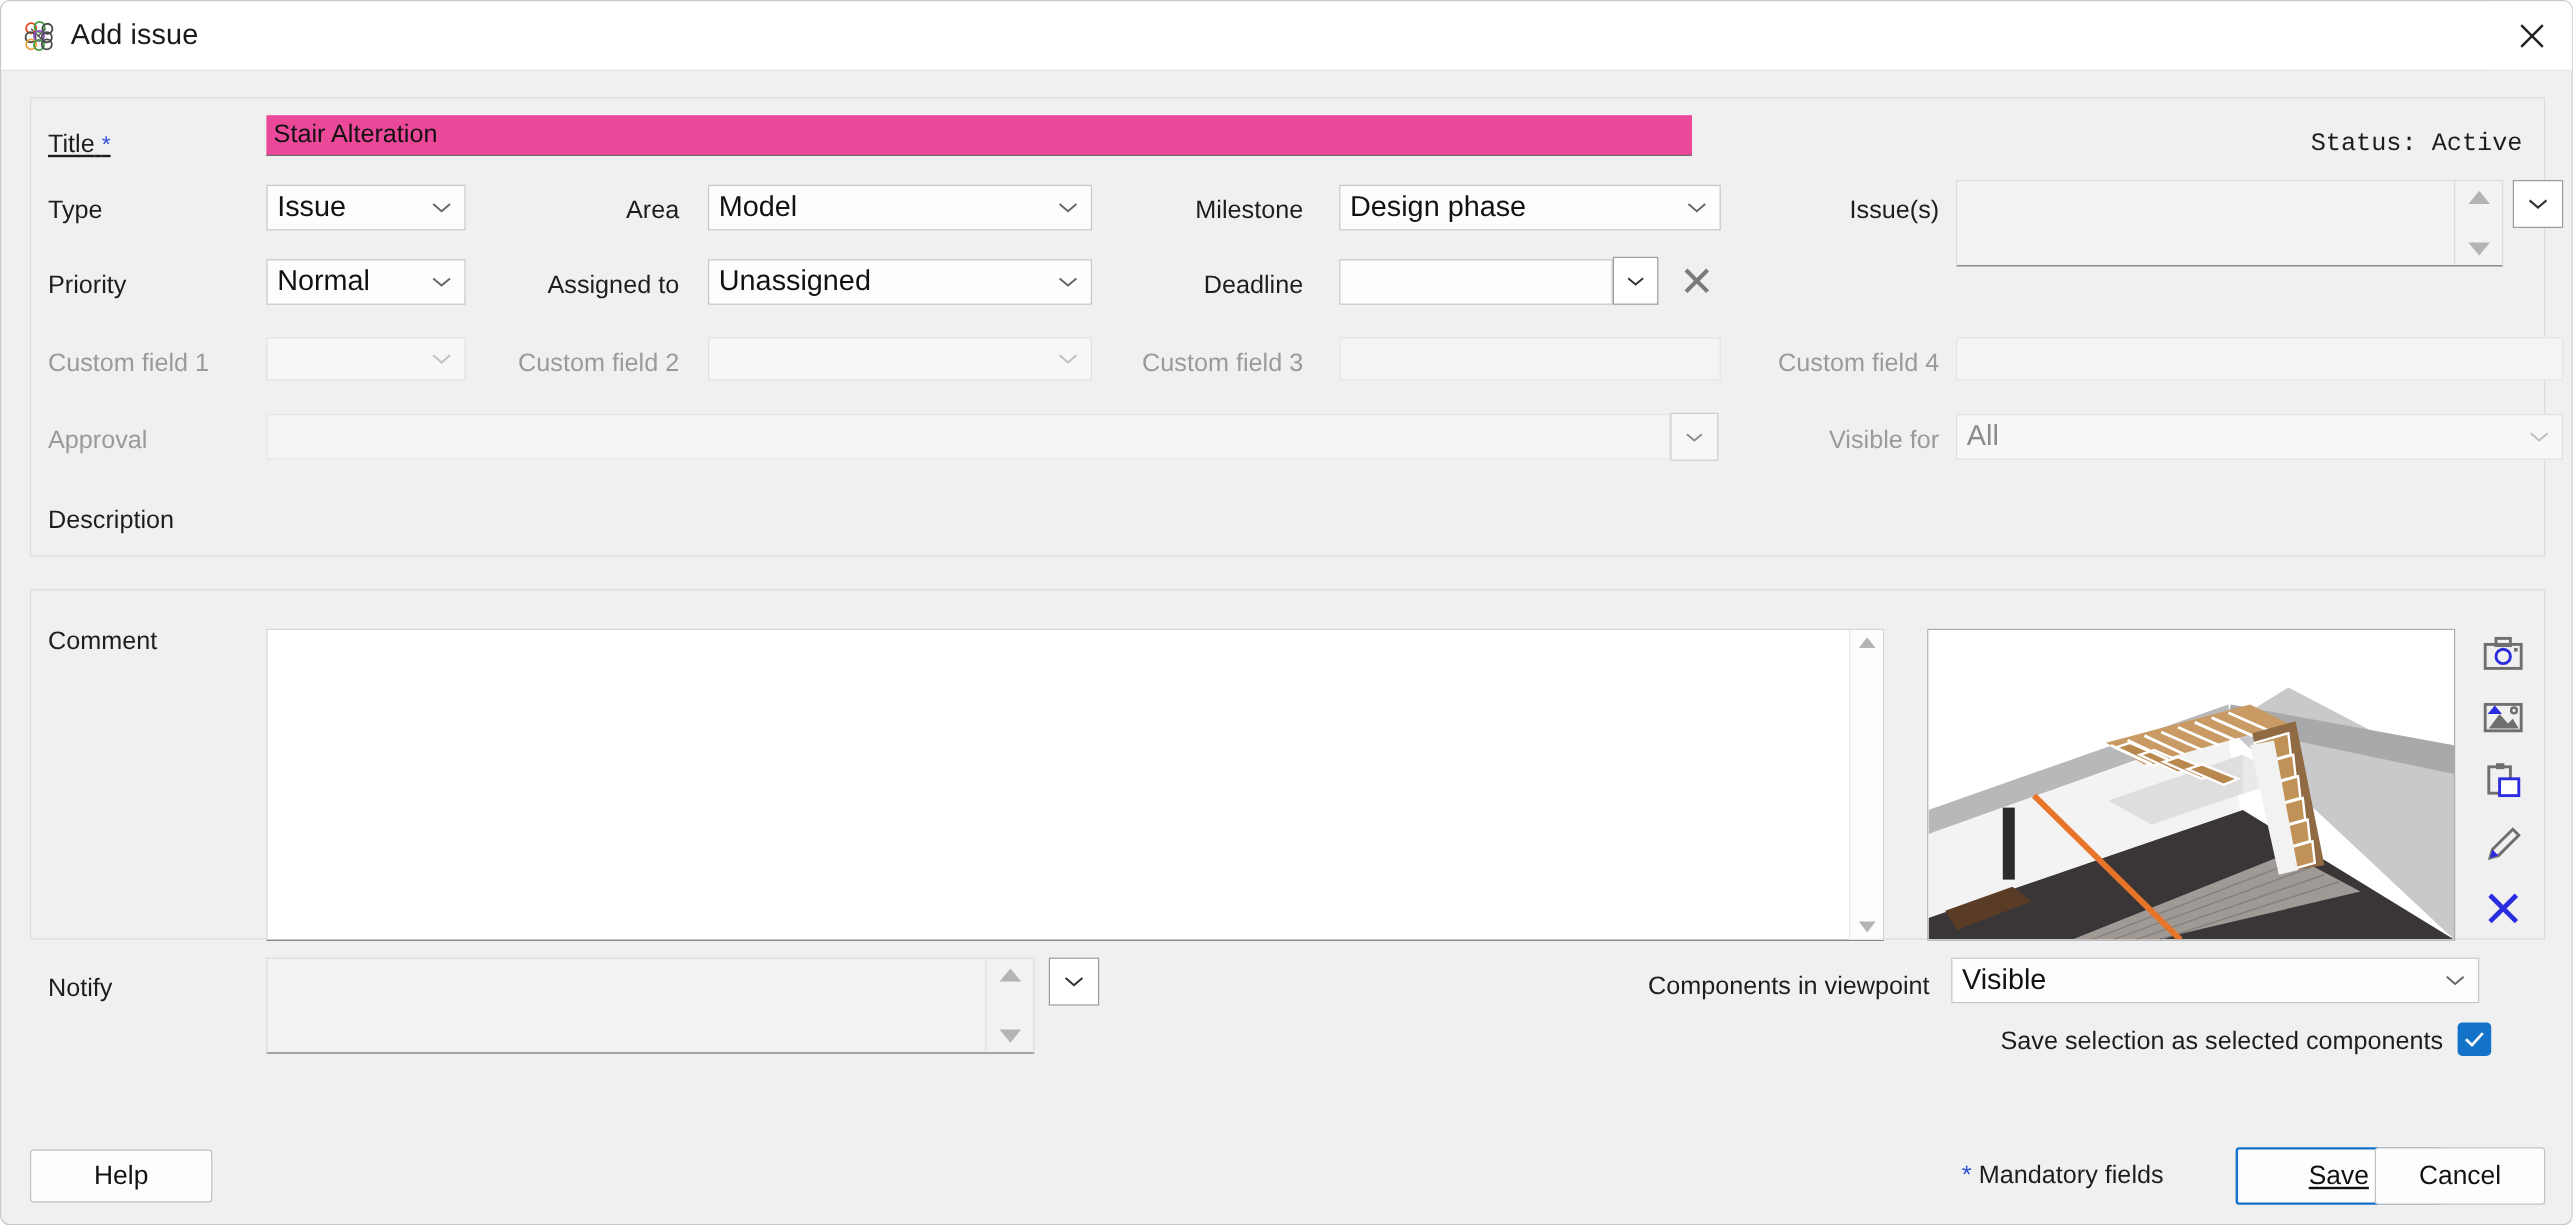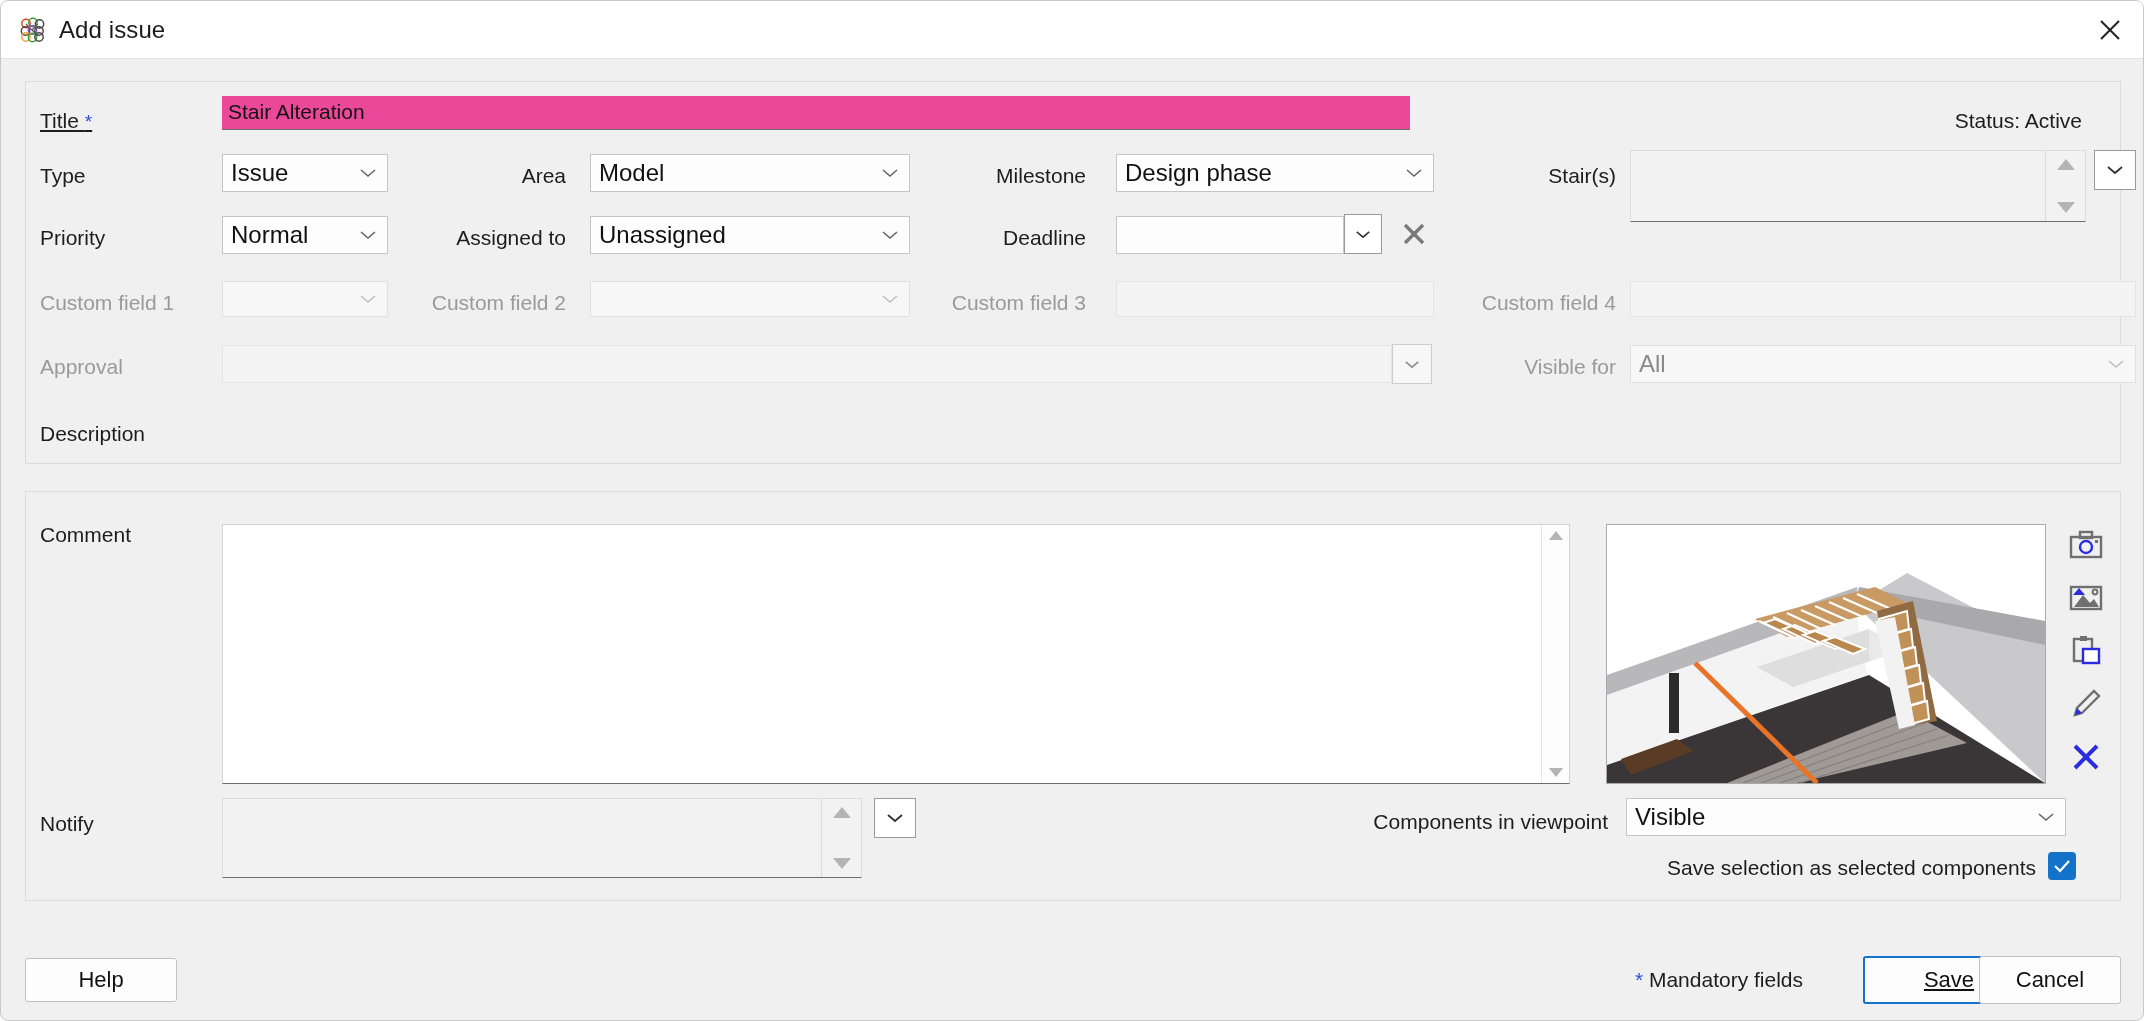--- a/index.html
+++ b/index.html
@@ -38,21 +38,21 @@
     display: flex; align-items: center; justify-content: center;
     cursor: pointer; background: #fff;
   }
   
   .panel {
     position: absolute;
     background: #f0f0f0;
     border: 1px solid #dcdcdc;
   }
   #panel-top   { left: 24px; top: 80px;  width: 2096px; height: 383px; }
-  #panel-mid   { left: 24px; top: 490px; width: 2096px; height: 410px; }
+  #panel-mid   { left: 24px; top: 490px; width: 2096px; height: 292px; }
 
   .lbl {
     position: absolute;
     font-size: 21px; color: #1d1d1d;
     white-space: nowrap;
   }
   .lbl.dim { color: #9a9a9a; }
   .lbl.right { text-align: right; }
   .req { color: #2f4fdd; font-size: 19px; }
 
@@ -200,21 +200,21 @@
       </svg>
     </div>
   </div>
 
   <div class="panel" id="panel-top">
 
     <span class="lbl" style="left:14px; top:27px;text-decoration:underline;">
       <span>Title</span> <span class="req">*</span>
     </span>
     <input class="underline-input" style="left: 196px; top: 14px; width: 1188px; height: 34px;" value="Stair Alteration">
-    <span class="lbl" style="right:38px; top:27px;">Status: Active</span>
+    <span class="lbl" style="right:18px; top:27px;font-family:Liberation Mono, monospace;">Status: Active</span>
 
     <span class="lbl" style="left:14px; top:82px;">Type</span>
     <div class="combo" style="left:196px; top:72px; width:166px; height:38px;">
       <span>Issue</span>
       <svg class="chev" viewBox="0 0 18 10">
           <polyline points="2,2 9,8 16,2" fill="none" stroke="#666" stroke-width="1.6"></polyline>
         </svg>
     </div>
 
     <span class="lbl right" style="left:420px; width:120px; top:82px;">Area</span>
@@ -226,21 +226,21 @@
     </div>
 
     <span class="lbl right" style="left:880px; width:180px; top:82px;">Milestone</span>
     <div class="combo" style="left:1090px; top:72px; width:318px; height:38px;">
       <span>Design phase</span>
       <svg class="chev" viewBox="0 0 18 10">
           <polyline points="2,2 9,8 16,2" fill="none" stroke="#666" stroke-width="1.6"></polyline>
         </svg>
     </div>
 
-    <span class="lbl right" style="left:1410px; width:180px; top:82px;">Stair(s)</span>
+    <span class="lbl right" style="left:1410px; width:180px; top:82px;">Issue(s)</span>
     <div class="listbox" style="left:1604px; top:68px; width:456px; height:72px;">
       <div class="scrollcol">
         <div class="tri-up"></div>
         <div class="tri-dn"></div>
       </div>
     </div>
     <div class="dropbtn" style="left:2068px; top:68px; width:42px; height:40px;">
       <svg width="18" height="10" viewBox="0 0 18 10">
           <polyline points="2,2 9,8 16,2" fill="none" stroke="#333" stroke-width="1.8"></polyline>
         </svg>

